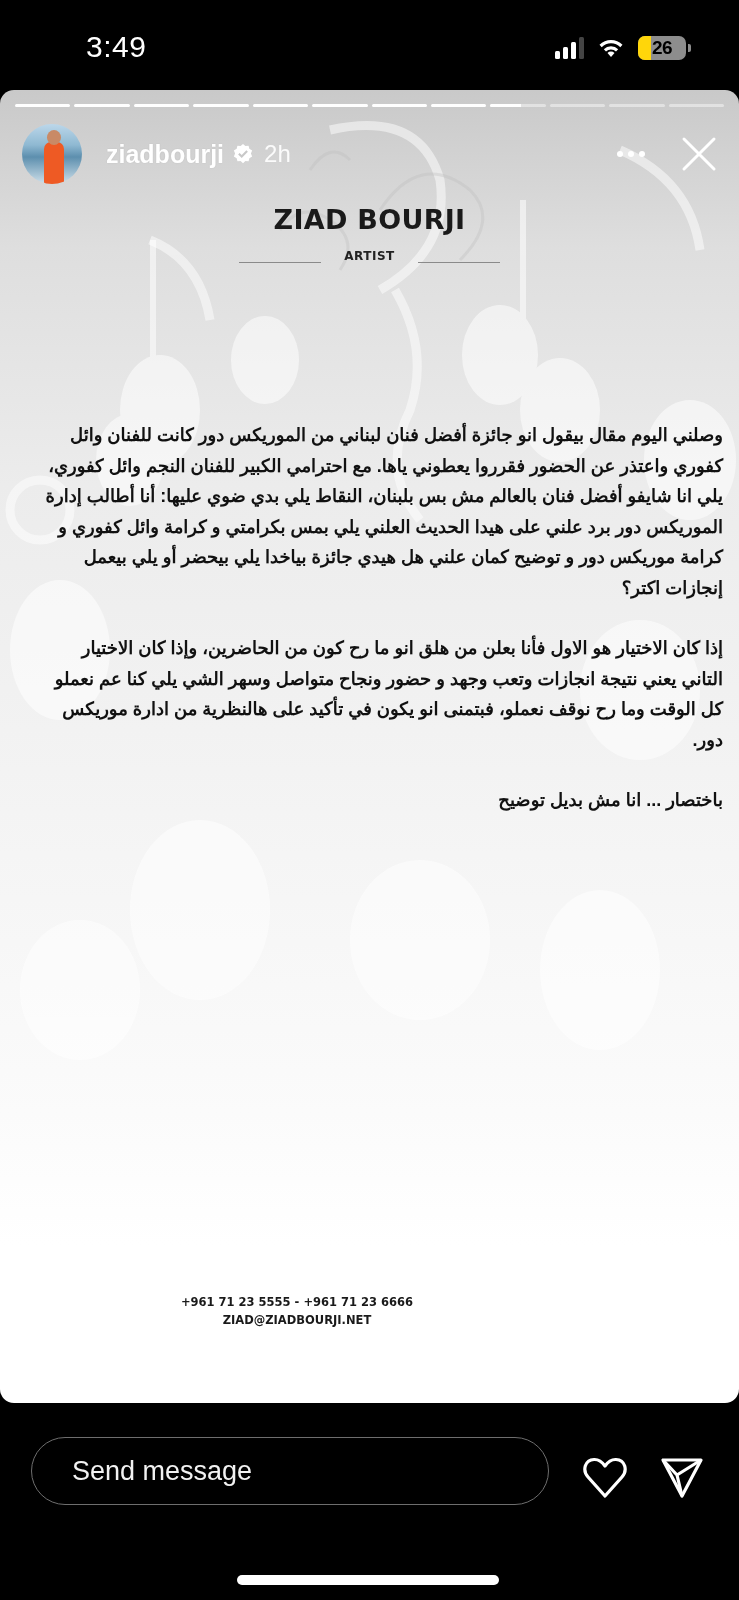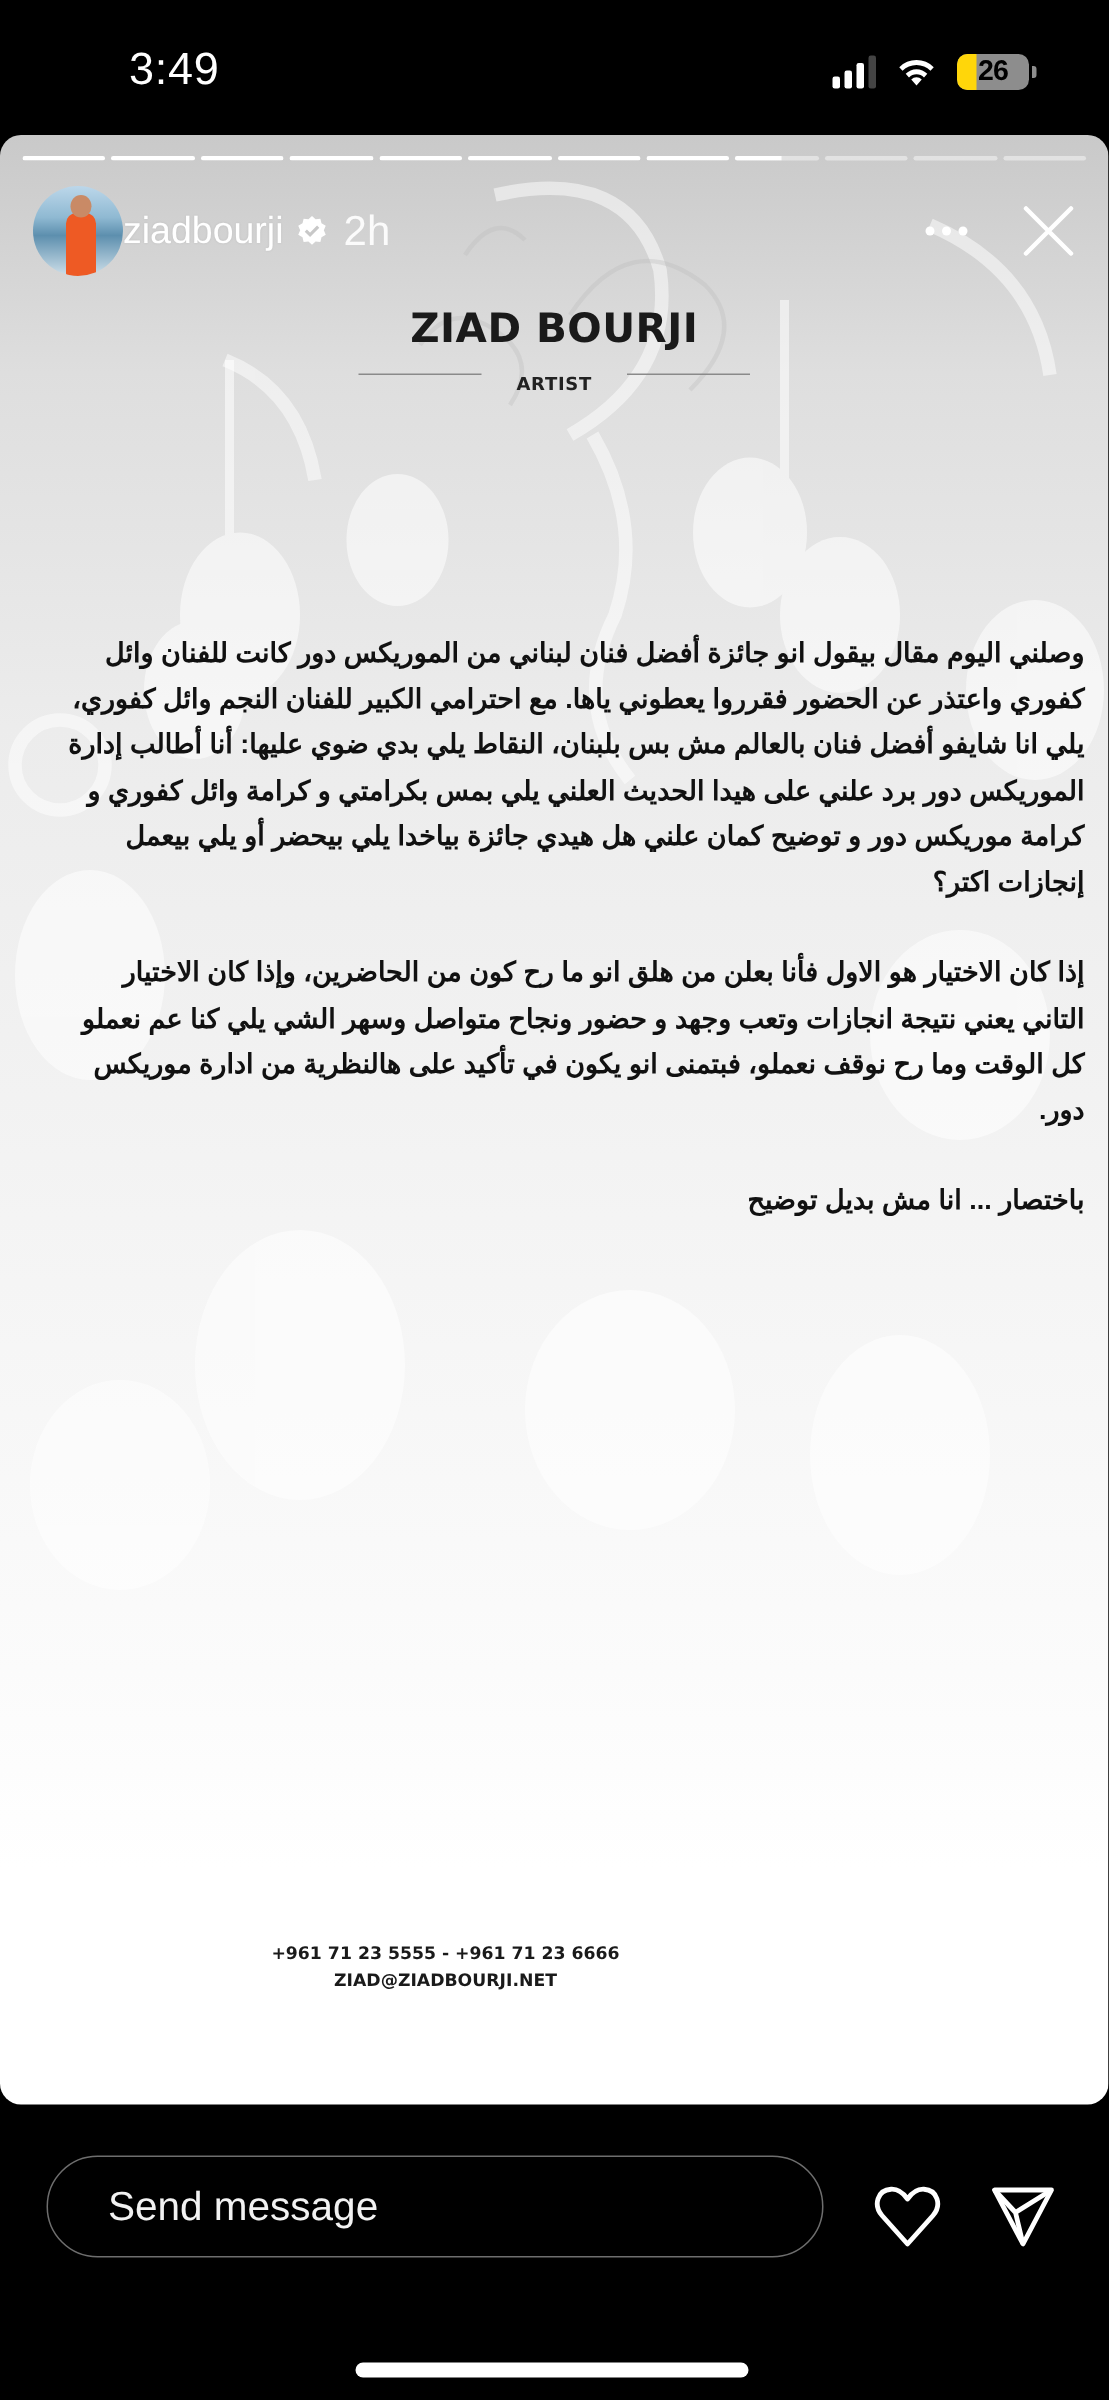--- a/index.html
+++ b/index.html
@@ -25,31 +25,31 @@
 
     .progress { position: absolute; top: 14px; left: 15px; right: 15px; display: flex; gap: 4px; }
     .seg { flex: 1; height: 3px; border-radius: 2px; background: rgba(255,255,255,0.45); overflow: hidden; }
     .seg .seg-fill { height: 100%; background: #fff; }
 
     .story-header { position: absolute; top: 34px; left: 22px; right: 22px; height: 60px; display: flex; align-items: center; }
     .avatar { width: 60px; height: 60px; border-radius: 50%; overflow: hidden; position: relative;
       background: linear-gradient(180deg, #bcd7ea 0%, #8fb9d2 35%, #5d8fae 55%, #cfe0ea 100%); flex-shrink: 0; }
     .avatar .body { position: absolute; left: 22px; top: 18px; width: 20px; height: 42px; background: #ee5a24; border-radius: 7px 7px 2px 2px; }
     .avatar .head { position: absolute; left: 25px; top: 6px; width: 14px; height: 15px; background: #c98a66; border-radius: 50%; }
-    .username { font-size: 25px; color: #fff; font-weight: 400; text-shadow: 0 0 2px rgba(0,0,0,0.08); }
+    .username { margin-left: 24px; font-size: 25px; color: #fff; font-weight: 700; text-shadow: 0 0 2px rgba(0,0,0,0.08); }
     .verified { margin-left: 8px; width: 22px; height: 22px; }
-    .time-ago { margin-left: 10px; font-size: 28px; color: rgba(255,255,255,0.9); }
+    .time-ago { margin-left: 10px; font-size: 24px; color: rgba(255,255,255,0.9); }
     .spacer { flex: 1; }
     .more-btn { display: flex; gap: 5px; margin-right: 36px; cursor: pointer; }
     .more-btn span { width: 6px; height: 6px; background: #fff; border-radius: 50%; }
     .close-btn { width: 36px; height: 36px; cursor: pointer; }
 
     .letterhead { position: absolute; top: 114px; left: 0; width: 739px; text-align: center; }
     .brand-name { font-family: "DejaVu Sans", sans-serif; font-weight: 700; font-size: 27px; color: #1a1a1a; letter-spacing: 0.3px; }
-    .brand-sub { margin-top: 14px; display: flex; align-items: flex-start; justify-content: center; gap: 23px; }
+    .brand-sub { margin-top: 14px; display: flex; align-items: flex-end; justify-content: center; gap: 23px; }
     .brand-sub .line { width: 82px; height: 1px; background: #8a8a8a; }
     .brand-sub .label { font-family: "DejaVu Sans", sans-serif; font-weight: 700; font-size: 12px; color: #222; letter-spacing: 0.5px; }
 
     .letter { position: absolute; top: 330px; left: 38px; right: 16px; direction: rtl; text-align: right;
       font-family: Liberation Sans, sans-serif; font-weight: 700; color: #111; font-size: 18px; line-height: 30.5px; }
     .letter p { margin-bottom: 30px; }
     .letter p.last { margin-top: 8px; }
 
     .contact { position: absolute; top: 1203px; left: 0; width: 594px; text-align: center;
       font-family: "DejaVu Sans", sans-serif; font-weight: 700; font-size: 11.5px; color: #1a1a1a; line-height: 18px; }

